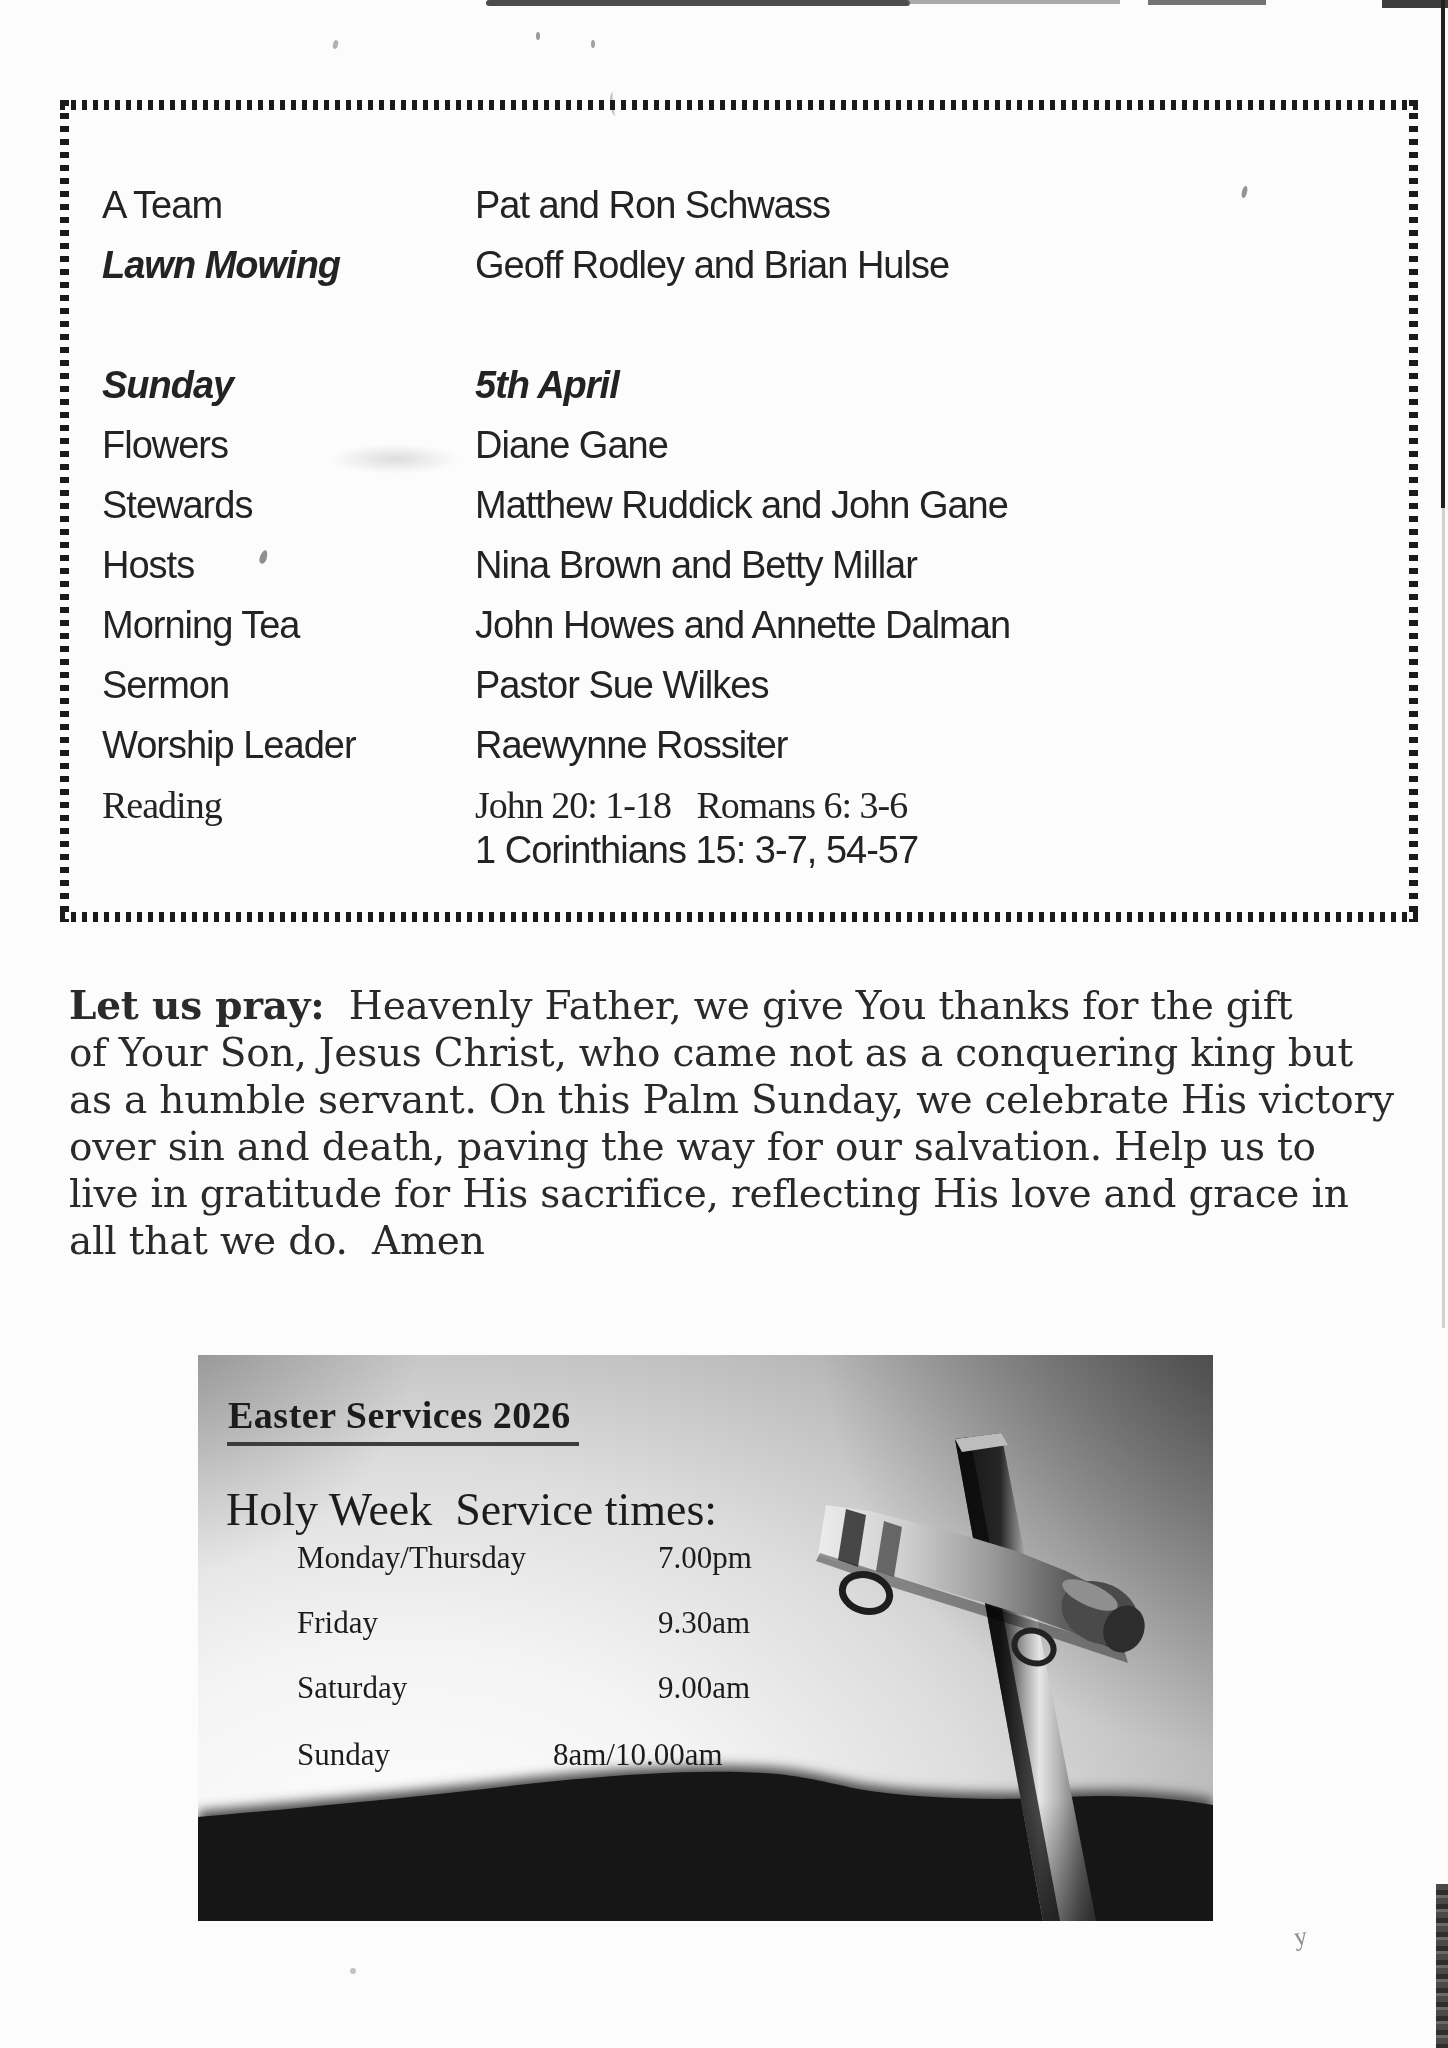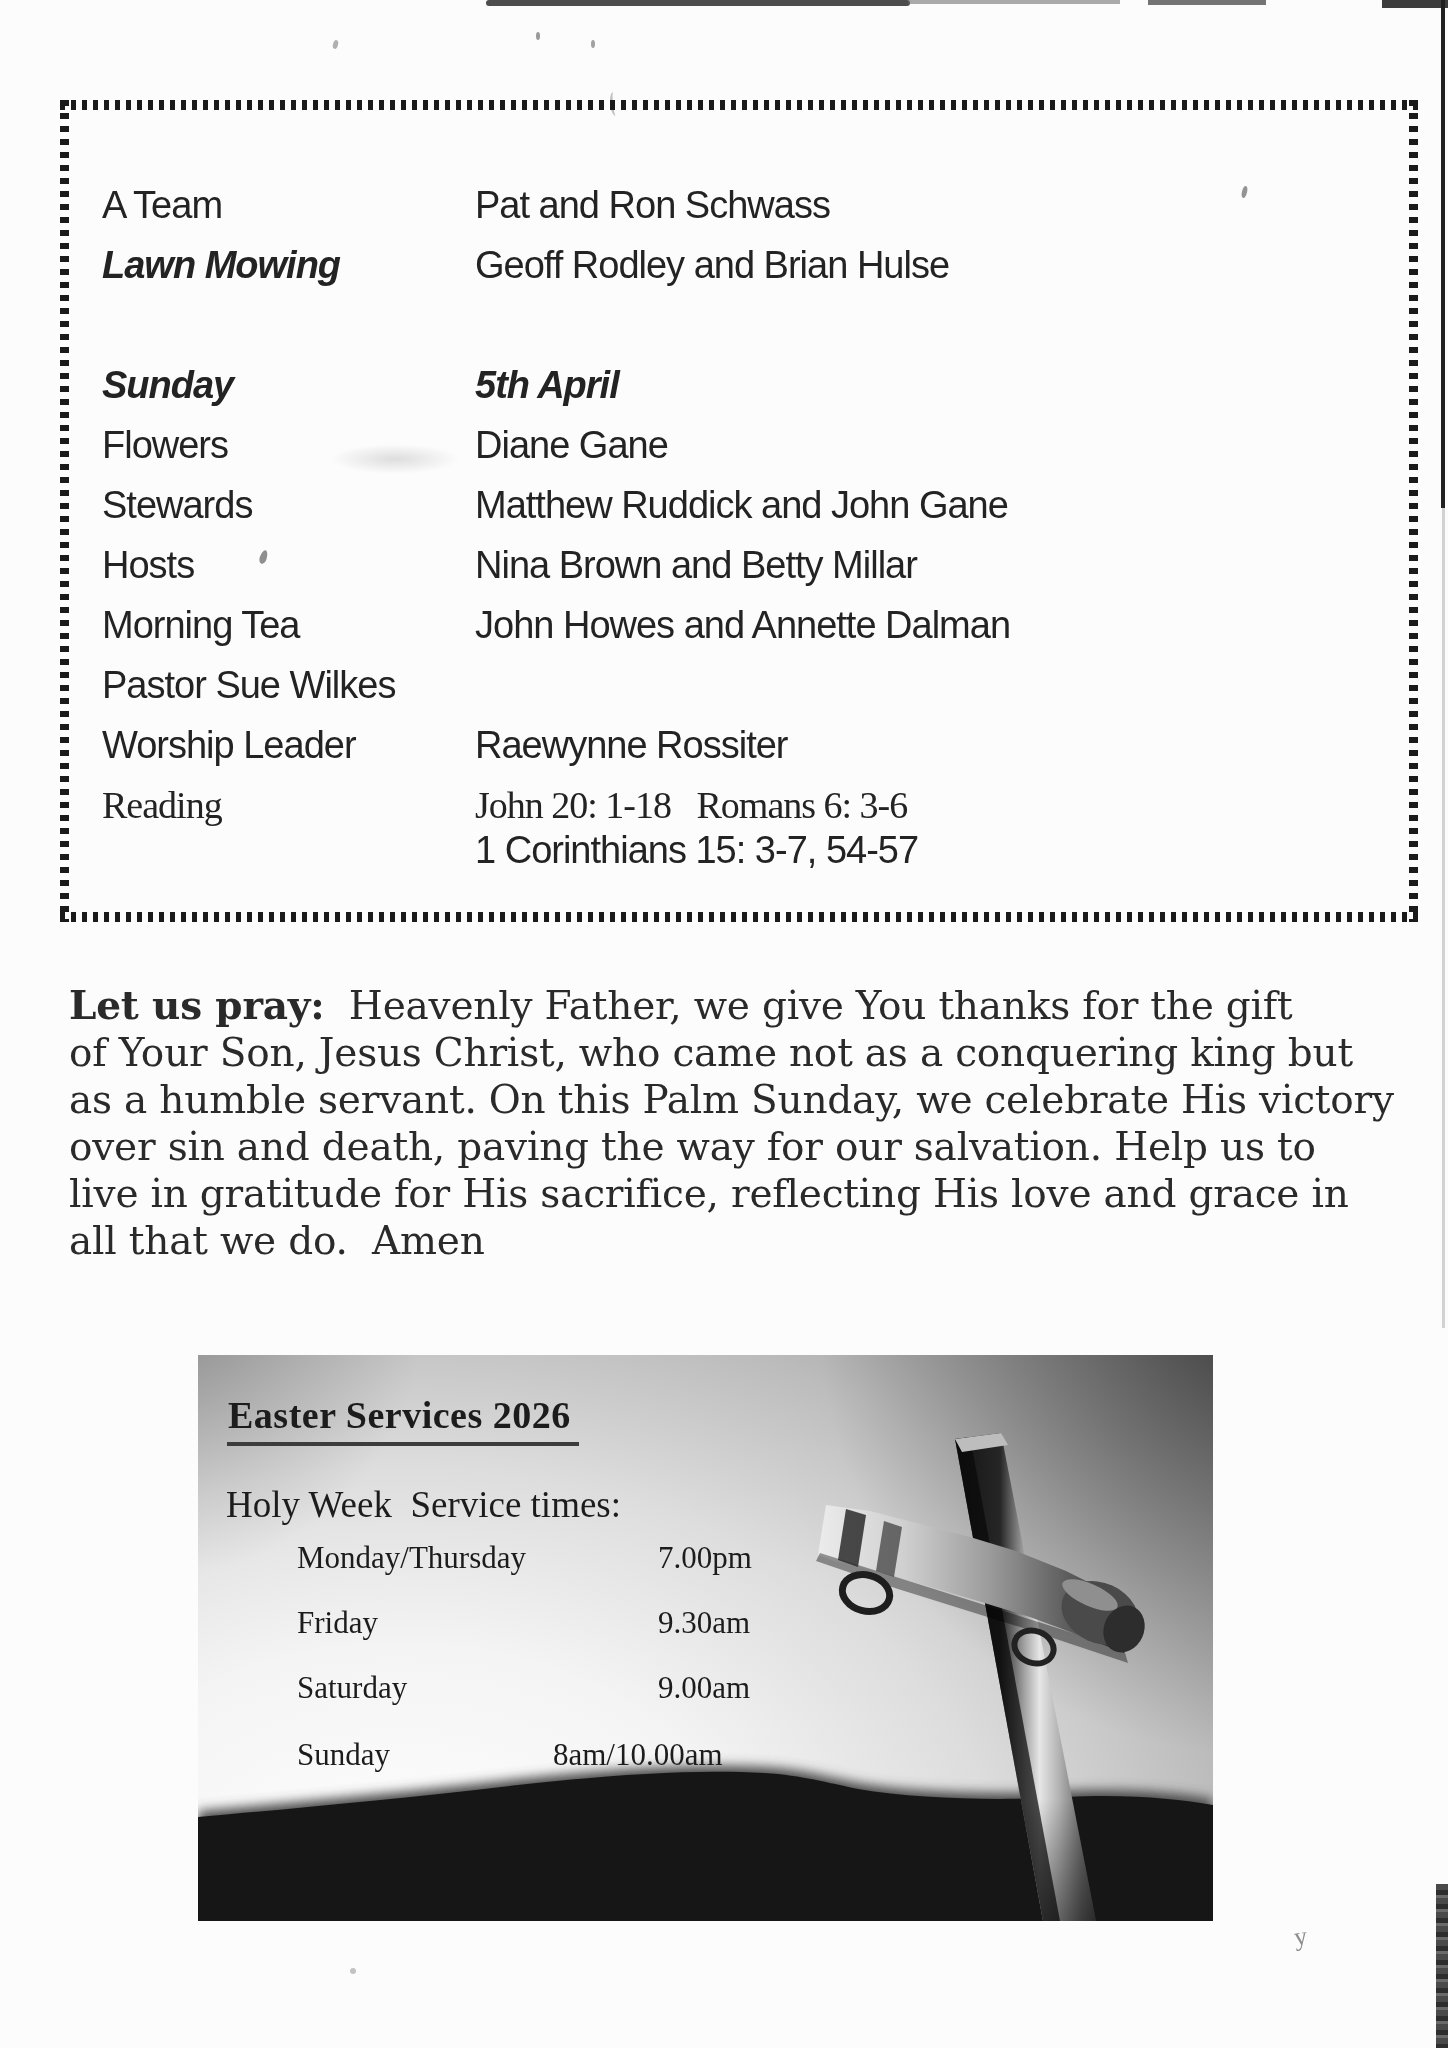--- a/index.html
+++ b/index.html
@@ -41,21 +41,21 @@
   .photo{position:absolute;left:198px;top:1355px;width:1015px;height:566px;
     font-family:"Liberation Serif",serif;color:#1c1c1c;
     background:
       radial-gradient(circle 620px at 104% -6%, rgba(15,15,15,.55), transparent 70%),
       radial-gradient(circle 430px at -4% -8%, rgba(55,55,55,.38), transparent 62%),
       radial-gradient(ellipse 1150px 820px at 20% 95%, #ffffff 0%, #f4f4f4 30%, #dddddd 52%, #bcbcbc 72%, #979797 90%, #7f7f7f 100%);
   }
   .photo svg.scene{position:absolute;left:0;top:0;width:100%;height:100%;}
   .ph-title{position:absolute;left:29px;top:38px;font-size:38px;font-weight:bold;
     letter-spacing:.5px;border-bottom:4px solid #3c3c3c;padding:0 8px 5px 1px;z-index:3;}
-  .ph-intro{position:absolute;left:28px;top:128px;font-size:37px;white-space:pre-wrap;z-index:3;}
+  .ph-intro{position:absolute;left:28px;top:128px;font-size:46px;white-space:pre-wrap;z-index:3;}
   .t-row{position:absolute;left:99px;display:flex;font-size:31px;z-index:3;}
   .t-row .day{width:361px;flex:none;}
   .t0{top:185px;} .t1{top:250px;} .t2{top:315px;} .t3{top:382px;}
   .t3 .day{width:256px;}
 
   
   .art{position:absolute;pointer-events:none;}
   .smear1{left:486px;top:0;width:424px;height:6px;background:#2e2e2e;opacity:.85;border-radius:3px;}
   .smear2{left:908px;top:0;width:212px;height:4px;background:#666;opacity:.55;}
   .smear3{left:1148px;top:0;width:118px;height:5px;background:#3a3a3a;opacity:.7;}
@@ -126,20 +126,21 @@
     </div>
     <div class="r-row r6">
       <span class="lab">Hosts</span>
       <span class="val">Nina Brown and Betty Millar</span>
     </div>
     <div class="r-row r7">
       <span class="lab">Morning Tea</span>
       <span class="val">John Howes and Annette Dalman</span>
     </div>
     <div class="r-row r8">
+      <span class="lab">Sermon</span>
       <span class="val">Pastor Sue Wilkes</span>
     </div>
     <div class="r-row r9">
       <span class="lab">Worship Leader</span>
       <span class="val">Raewynne Rossiter</span>
     </div>
     <div class="r-row r10">
       <span class="lab">Reading</span>
       <span class="val">John 20: 1-18   Romans 6: 3-6</span>
     </div>

